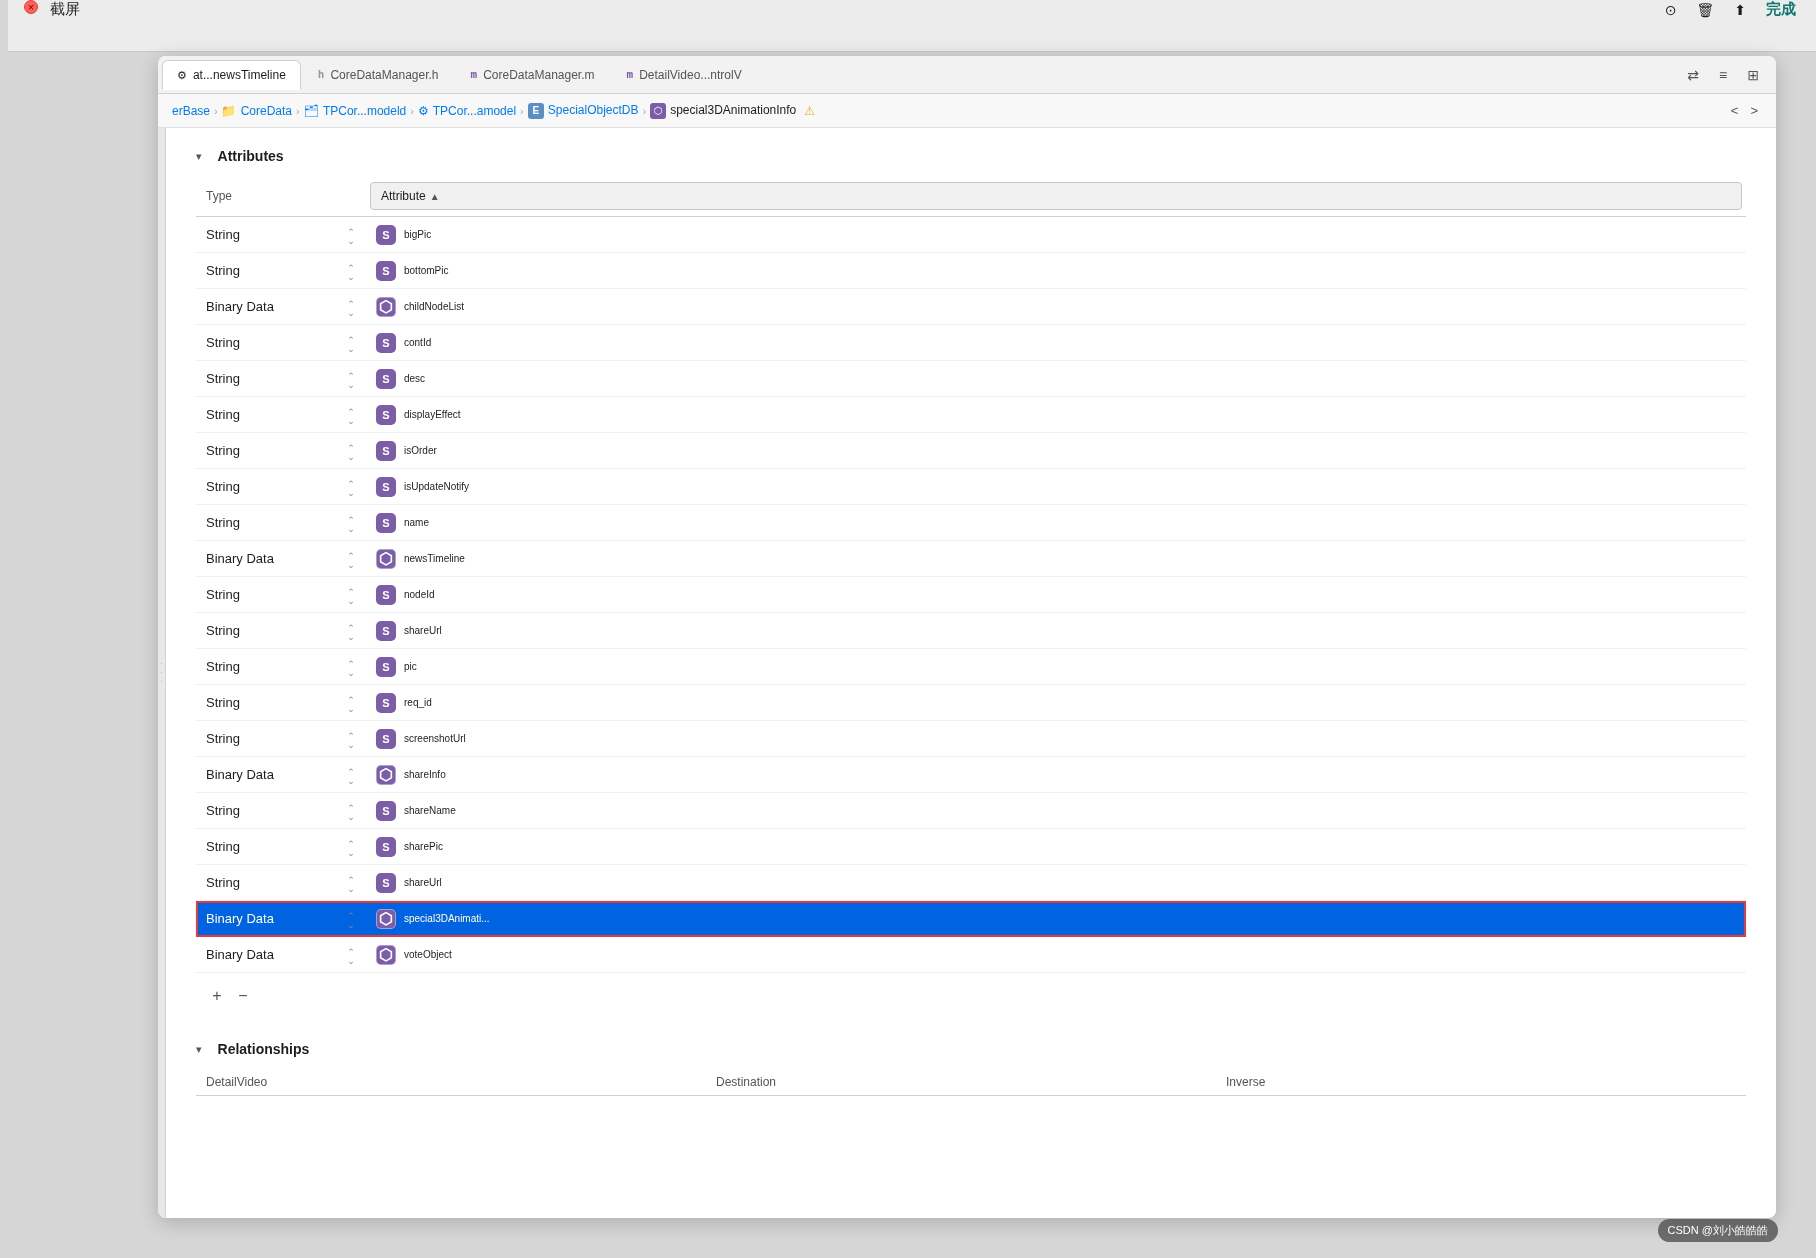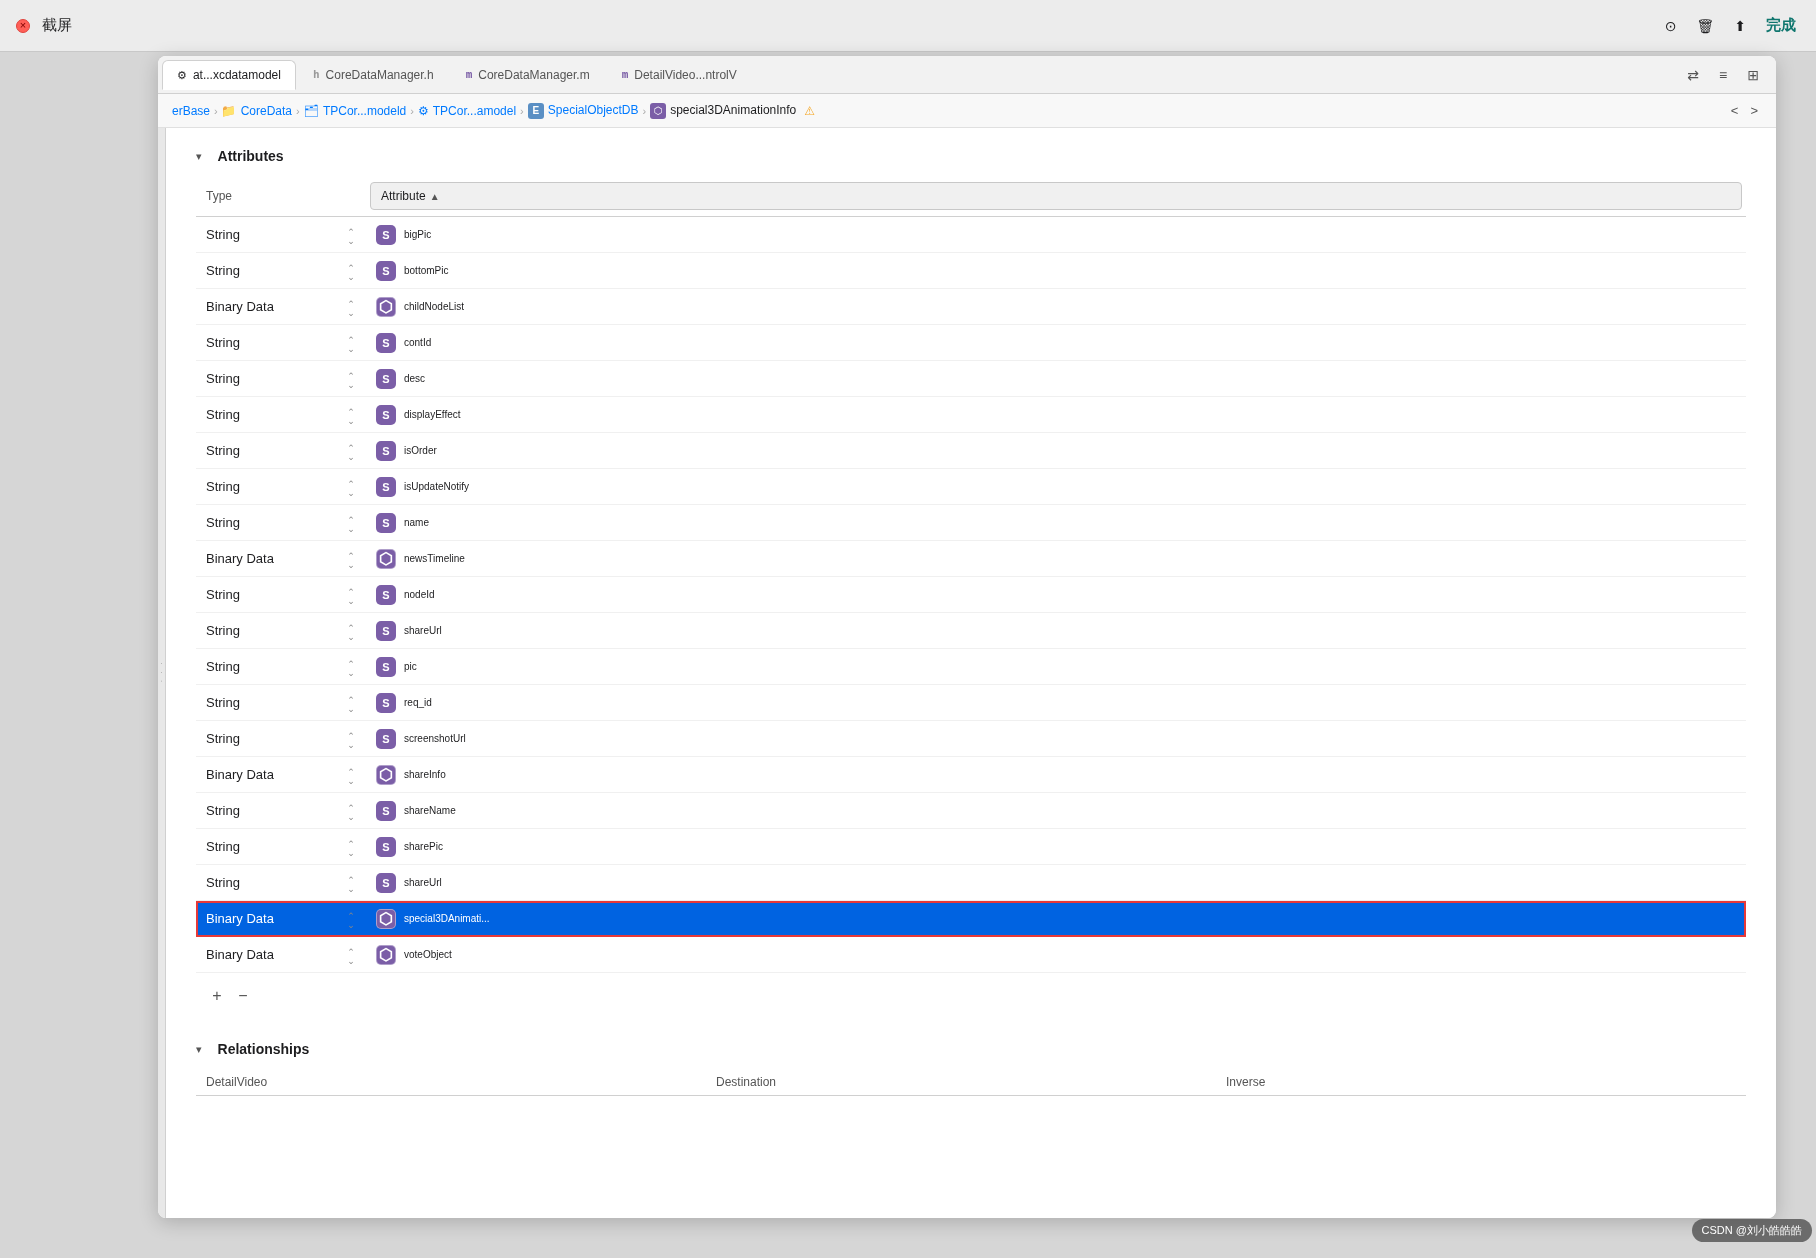--- a/index.html
+++ b/index.html
@@ -10,25 +10,25 @@
       color: #1d1d1f;
       width: 1816px;
       height: 1258px;
       overflow: hidden;
       position: relative;
     }
 
     
     .title-bar {
       position: absolute;
-      top: 0; left: 0; right: 0;
+      top: 0; left: 8px; right: 0;
       height: 52px;
       background: #ececec;
       display: flex;
-      align-items: center;
+      align-items: flex-start;
       padding: 0 16px;
       gap: 12px;
       border-bottom: 1px solid #c8c8c8;
     }
     .title-bar-close-btn {
       width: 14px; height: 14px;
       border-radius: 50%;
       background: #ff5f57;
       border: 1px solid #e0443e;
       display: flex; align-items: center; justify-content: center;
@@ -333,21 +333,21 @@
       font-size: 12px;
       font-weight: 500;
       color: #555;
       flex: 1;
     }
 
     
     .watermark {
       position: absolute;
       bottom: 16px;
-      right: 4px;
+      right: 38px;
       background: rgba(80,80,80,0.8);
       color: #fff;
       font-size: 11px;
       padding: 4px 10px;
       border-radius: 16px;
     }
 
     
     .editor-area::-webkit-scrollbar {
       width: 8px;
@@ -405,21 +405,21 @@
     <span class="title-bar-action">⬆</span>
     <span class="title-bar-done">完成</span>
   </div>
 </div>
 
 <div class="main-window">
 
   <div class="tab-bar">
     <div class="tab active">
       <span class="tab-icon">⚙</span>
-      <span>at...xcdatamodel</span>
+      <span>at...newsTimeline</span>
     </div>
     <div class="tab">
       <span class="tab-icon" style="font-family:monospace;font-size:11px;font-weight:bold;color:#999;">h</span>
       <span>CoreDataManager.h</span>
     </div>
     <div class="tab">
       <span class="tab-icon" style="font-family:monospace;font-size:11px;font-weight:bold;color:#7b5ea7;">m</span>
       <span>CoreDataManager.m</span>
     </div>
     <div class="tab">

